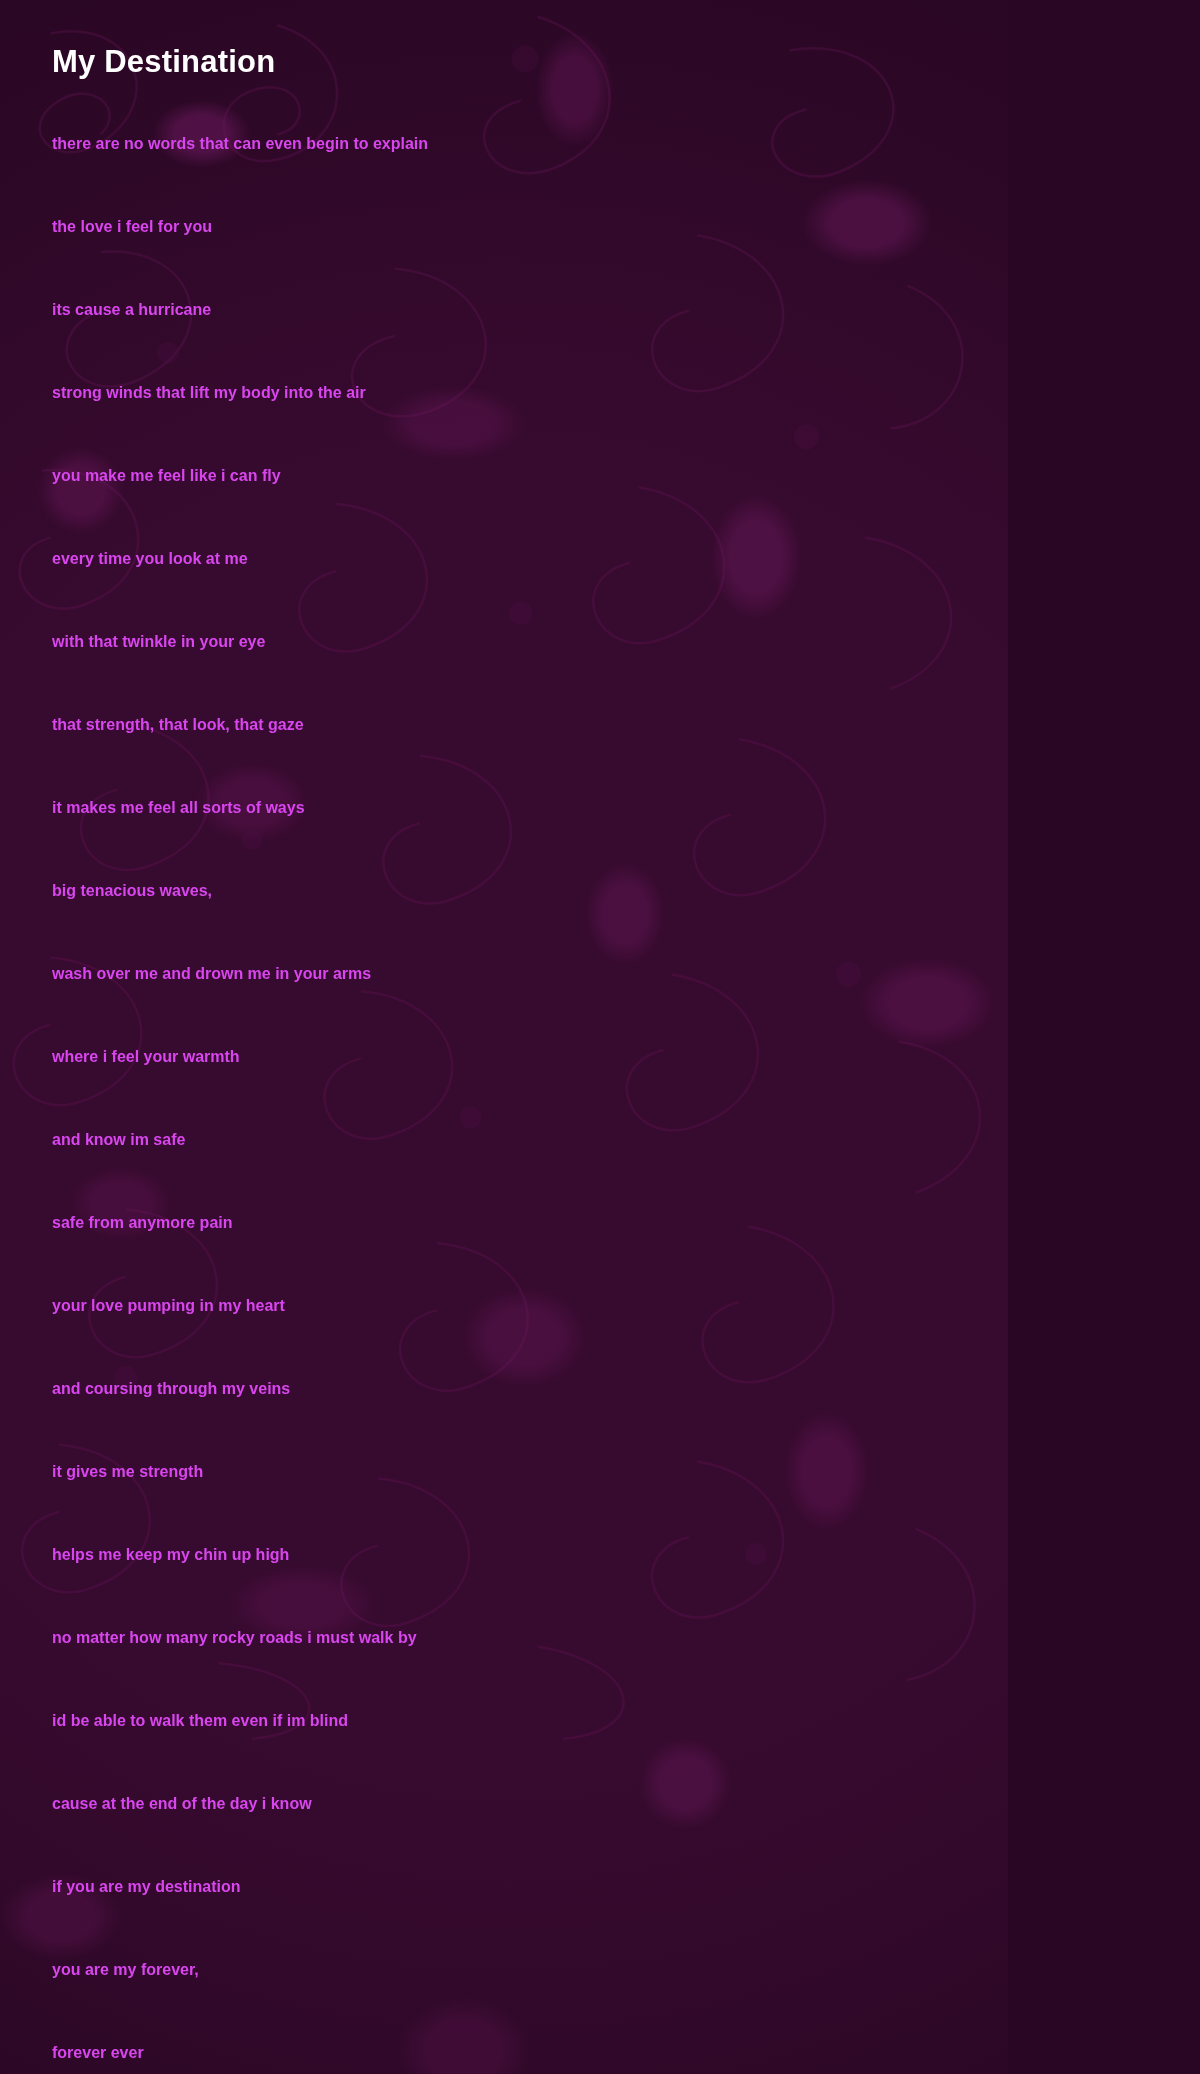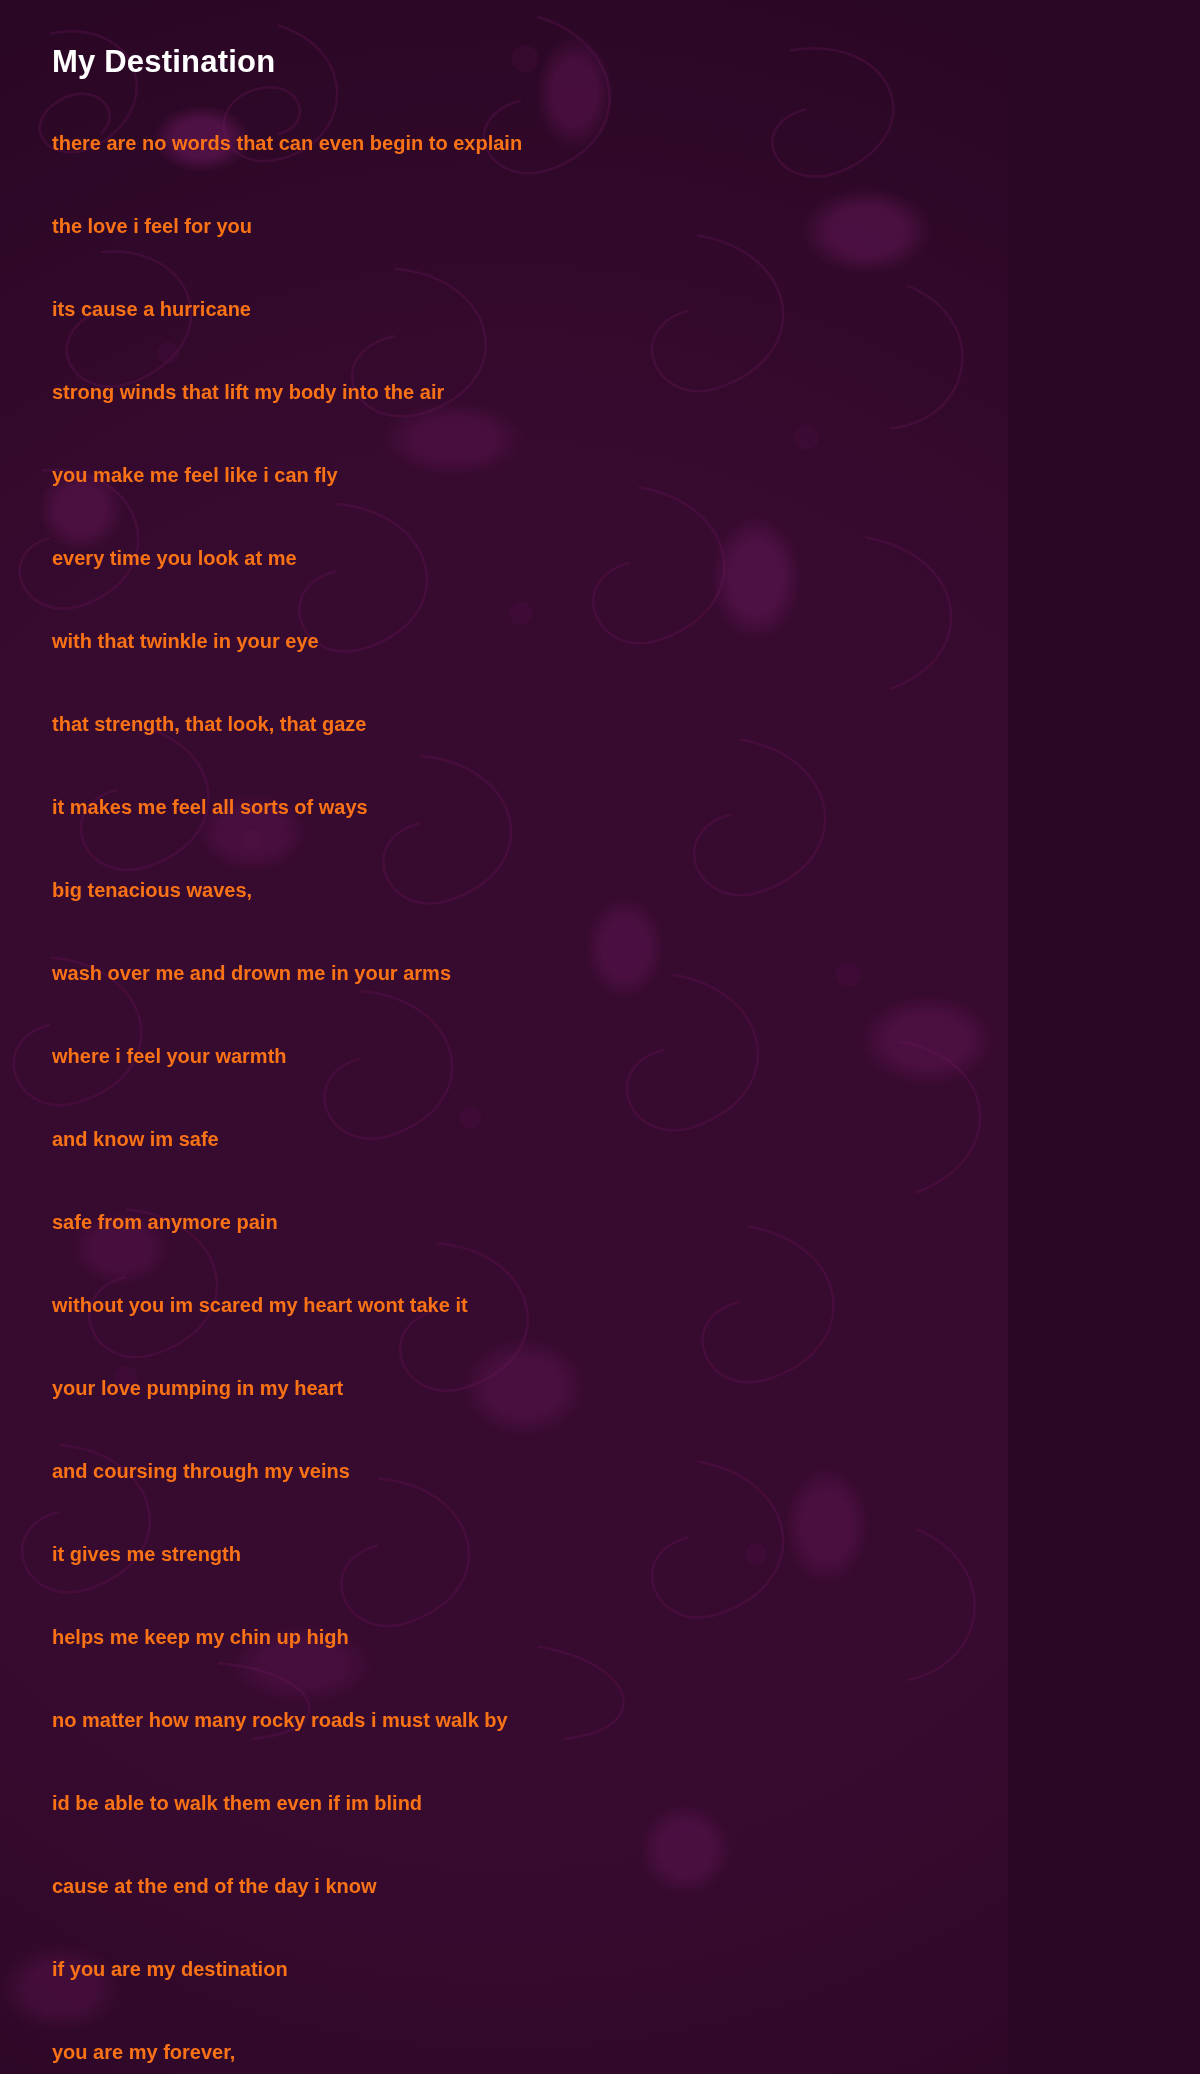--- a/index.html
+++ b/index.html
@@ -67,22 +67,22 @@
     font-size: 31px;
     font-weight: bold;
     letter-spacing: 0.2px;
     margin: 8px 0 34px 0;
   }
 
   .stanza {
     margin: 0 0 27px 0;
   }
   .poem-line {
-    color: #f97316;
-    font-size: 20px;
+    color: #d946ef;
+    font-size: 16px;
     font-weight: bold;
     line-height: 39px;
     white-space: pre-wrap;
     margin-top: 44px;
   }
 
   .author {
     margin-top: 86px;
     color: #f6f2f5;
     font-size: 27px;
@@ -165,21 +165,20 @@
 
       <div class="stanza">
         <div class="poem-line">big tenacious waves,</div>
         <div class="poem-line">wash over me and drown me in your arms</div>
         <div class="poem-line">where i feel your warmth</div>
         <div class="poem-line">and know im safe</div>
       </div>
 
       <div class="stanza">
         <div class="poem-line">safe from anymore pain</div>
-        <div class="poem-line">without you im scared my heart wont take it</div>
         <div class="poem-line">your love pumping in my heart</div>
         <div class="poem-line">and coursing through my veins</div>
       </div>
 
       <div class="stanza">
         <div class="poem-line">it gives me strength</div>
         <div class="poem-line">helps me keep my chin up high</div>
         <div class="poem-line">no matter how many rocky roads i must walk by</div>
         <div class="poem-line">id be able to walk them even if im blind</div>
         <div class="poem-line">cause at the end of the day i know</div>

